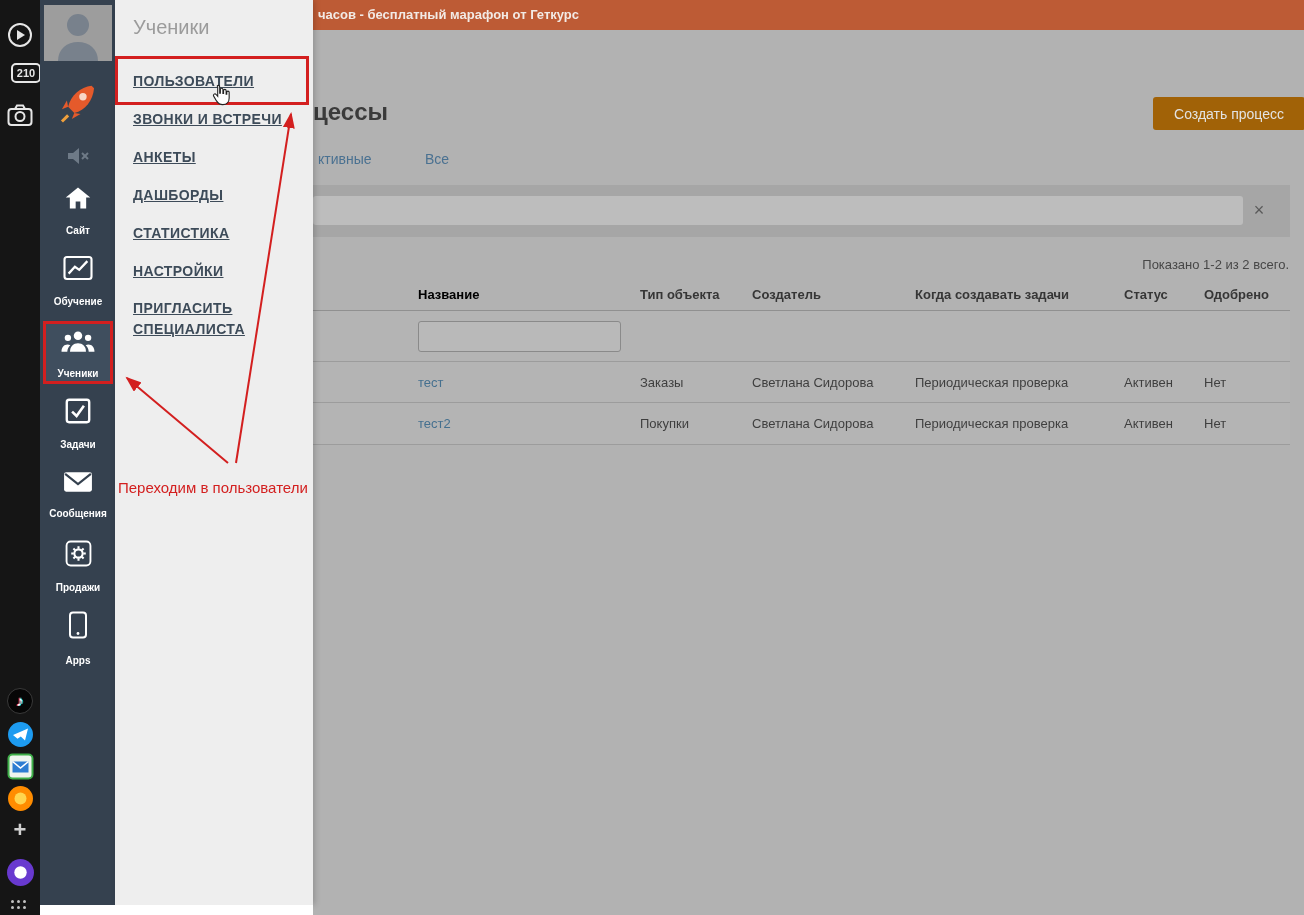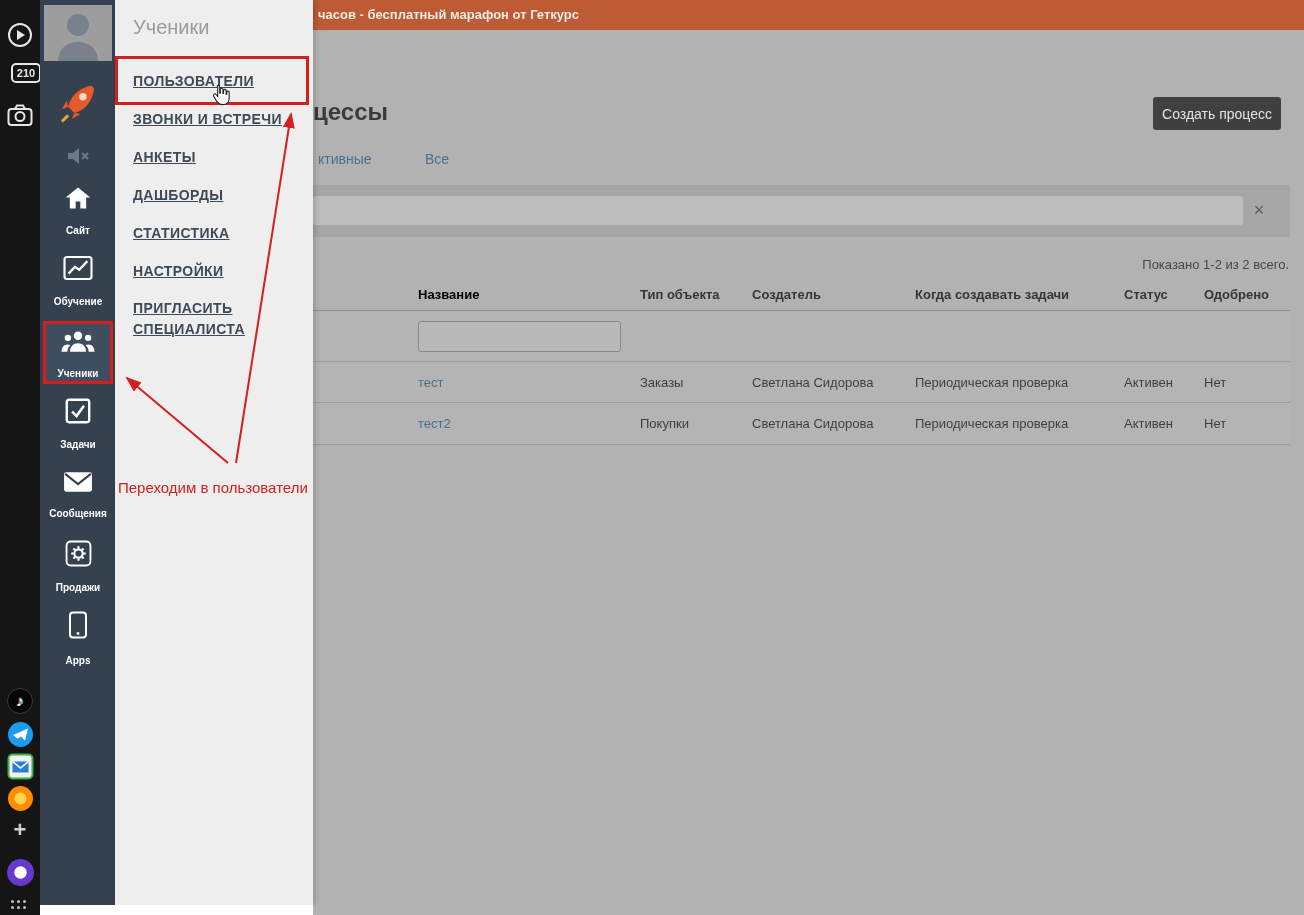--- a/index.html
+++ b/index.html
@@ -24,21 +24,21 @@
 
   
   .flyout { position:absolute; left:115px; top:0; width:198px; height:905px; background:#eeeeee; z-index:20; box-shadow:2px 0 6px rgba(0,0,0,.18); }
   .flyout-title { position:absolute; left:18px; top:16px; font-size:20px; color:#9b9b9b; }
   .fly-item { position:absolute; left:18px; width:172px; font-size:14px; font-weight:bold; color:#3d4b59; letter-spacing:.4px; line-height:21px; cursor:pointer;text-decoration:underline; }
 
   
   .main { position:absolute; left:313px; top:0; width:991px; height:915px; background:#b2b2b2; z-index:5; }
   .banner { position:absolute; left:0; top:0; width:991px; height:30px; background:#bd5b35; color:#f2eae5; font-size:13px; font-weight:bold; line-height:30px; padding-left:5px; white-space:nowrap; overflow:hidden; }
   .page-title { position:absolute; left:0; top:98px; font-size:24px; font-weight:bold; color:#3b3b3b; }
-  .btn-green { position:absolute; left:840px; top:97px; width:128px; height:33px; background:#404040; color:#e3e3e3; font-size:14px; border:none; border-radius:3px; cursor:pointer; }
+  .btn-green { position:absolute; left:840px; top:97px; width:152px; height:33px; background:#a16207; color:#e3e3e3; font-size:14px; border:none; border-radius:3px; cursor:pointer; }
   .tab { position:absolute; top:151px; font-size:14px; color:#4a7191; cursor:pointer; }
   .filterbar { position:absolute; left:0; top:185px; width:977px; height:52px; background:#a6a6a6; }
   .search-input { position:absolute; left:0; top:11px; width:930px; height:29px; background:#bdbdbd; border:none; border-radius:3px; outline:none; font-size:13px; padding:0 8px; color:#444; }
   .clear-x { position:absolute; left:934px; top:13px; width:24px; height:24px; color:#5a5a5a; font-size:18px; line-height:24px; text-align:center; cursor:pointer; }
   .pagination { position:absolute; top:257px; right:15px; font-size:13px; color:#474747; }
   .th { position:absolute; top:287px; font-size:13px; font-weight:bold; color:#363636; cursor:pointer; }
   .th.sorted { color:#000000; }
   .thead-line { position:absolute; left:0; top:310px; width:977px; height:1px; background:#909090; }
   .tblock { position:absolute; left:0; top:311px; width:977px; background:#b4b4b4; }
   .trow { position:relative; width:977px; border-bottom:1px solid #9c9c9c; }

